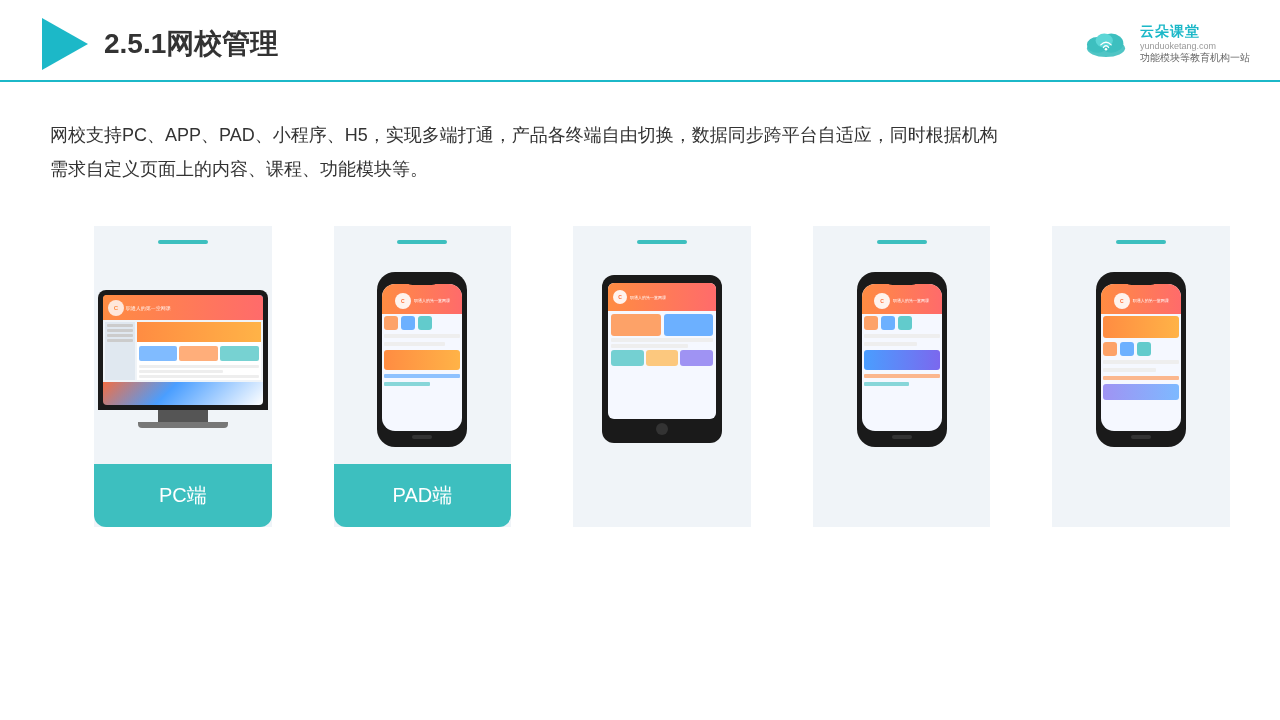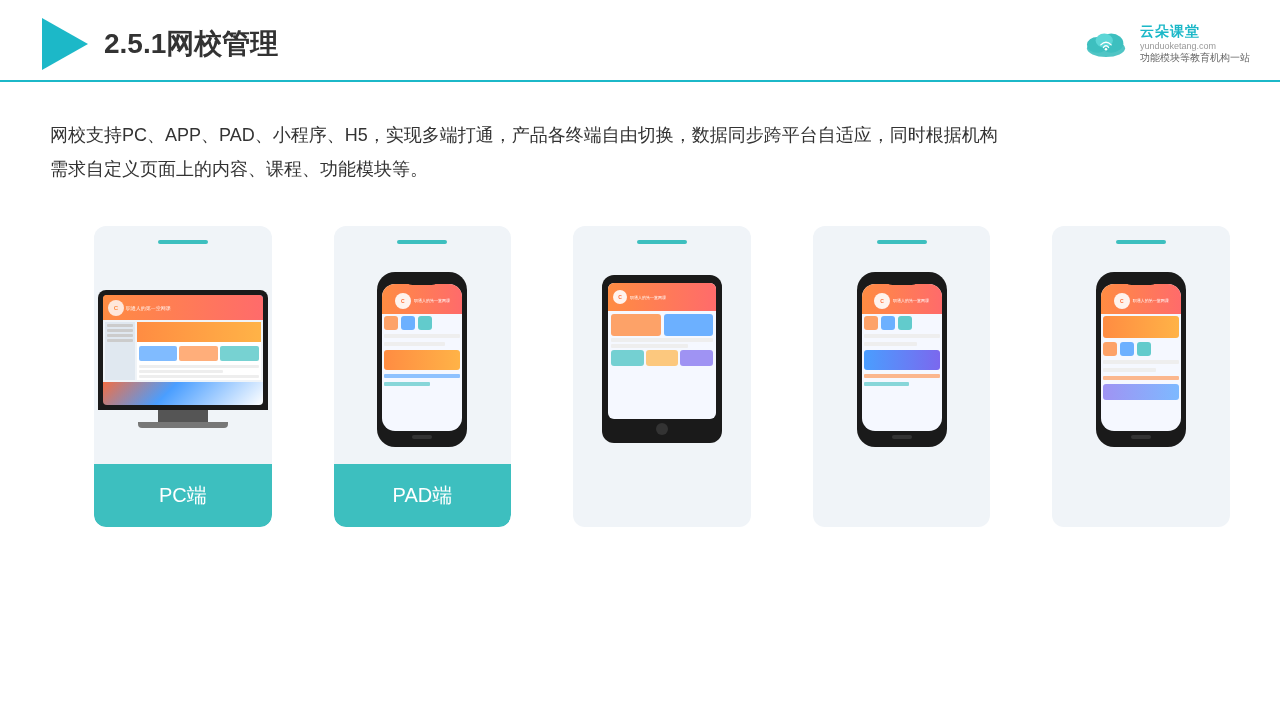--- a/index.html
+++ b/index.html
@@ -89,21 +89,21 @@
     
     .cards-container {
       display: flex;
       gap: 18px;
       padding: 20px 50px 30px 50px;
       justify-content: center;
     }
 
     .card {
       background: #f0f4f8;
-      border-radius: 12px;
+      border-radius: 0;
       width: 210px;
       display: flex;
       flex-direction: column;
       align-items: center;
       overflow: hidden;
       margin-left: 44px;
     }
 
     .card-image-area {
       width: 100%;

